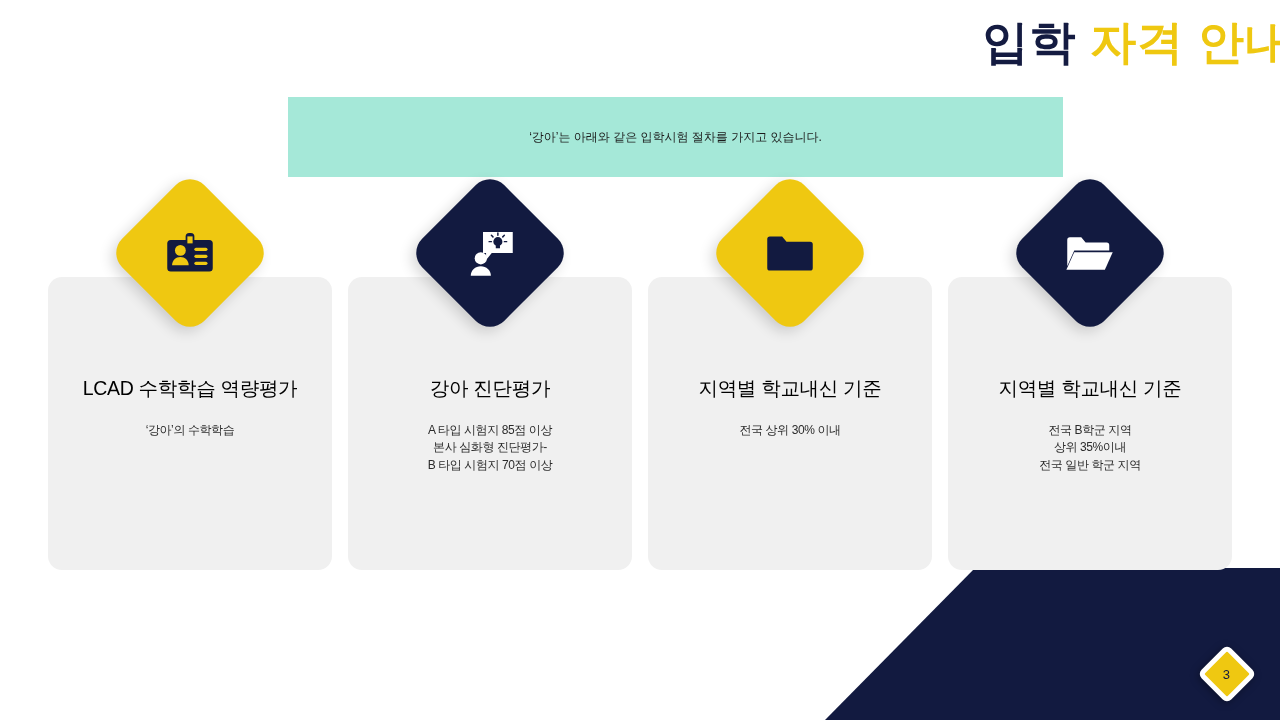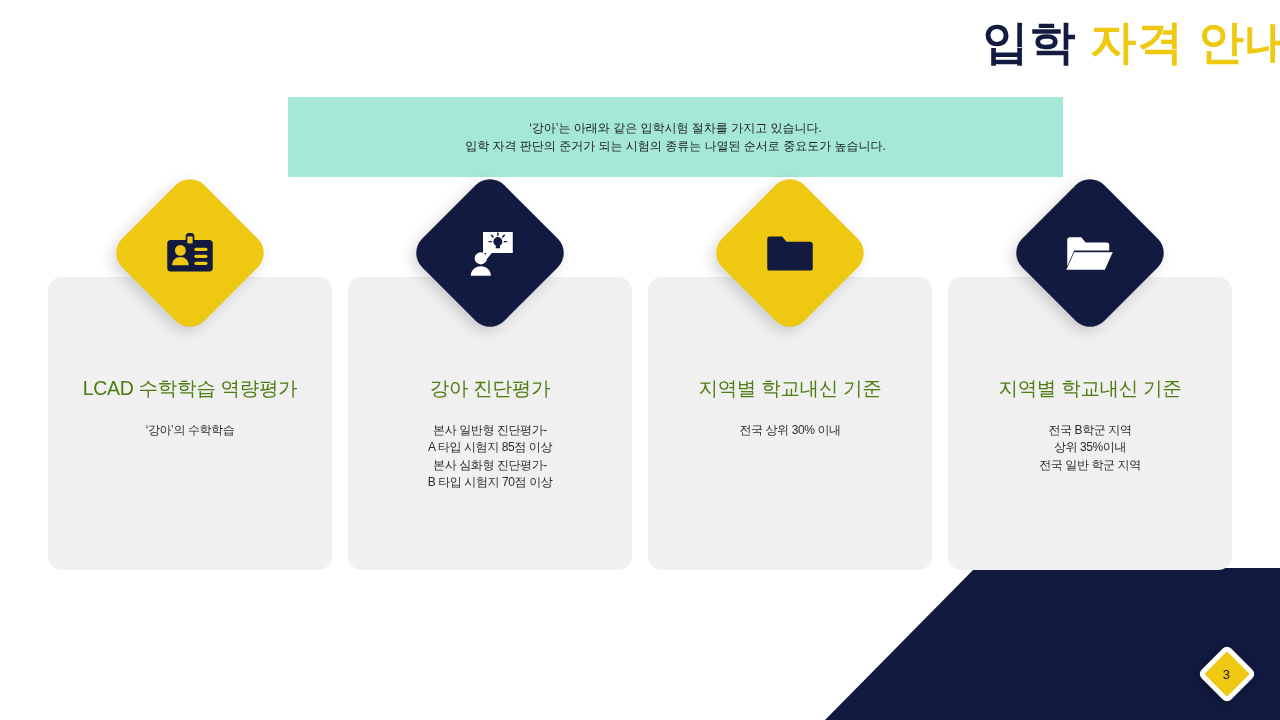--- a/index.html
+++ b/index.html
@@ -53,21 +53,21 @@
     position:relative;
     width:284px; height:293px;
     background:#f0f0f0;
     border-radius:14px;
     display:flex; flex-direction:column;
     align-items:center;
     padding-top:98px;
   }
   .card-title{
     font-size:19.5px;
-    color:#4d7c0f;
+    color:#000000;
     letter-spacing:-0.3px;
     white-space:nowrap;
     margin-bottom:20px;
   }
   .card-body{
     font-size:12px;
     color:#2b2b2b;
     line-height:1.45;
     text-align:center;
     letter-spacing:-0.4px;
@@ -117,21 +117,20 @@
   <polygon points="975,568 1280,568 1280,720 825,720" fill="#121A40"></polygon>
 </svg>
 
 <div id="title">
   <span class="dark">입학</span>
   <span class="gold">자격 안내</span>
 </div>
 
 <div id="banner">
   <div class="line">‘강아’는 아래와 같은 입학시험 절차를 가지고 있습니다.</div>
-  <div class="line">입학 자격 판단의 준거가 되는 시험의 종류는 나열된 순서로 중요도가 높습니다.</div>
 </div>
 
 <div id="cards">
 
   <div class="card">
     <div class="diamond gold">
       <span class="glyph">
         <svg width="56" height="56" viewBox="0 0 64 64" xmlns="http://www.w3.org/2000/svg">
           <rect x="27" y="9" width="10" height="12" rx="4" fill="#121A40"></rect>
           <rect x="6" y="17" width="52" height="36" rx="4" fill="#121A40"></rect>
@@ -164,21 +163,20 @@
             <line x1="31" y1="19" x2="33.6" y2="19"></line>
             <line x1="51" y1="19" x2="48.4" y2="19"></line>
           </g>
           <circle cx="21.5" cy="38" r="7" fill="#ffffff"></circle>
           <path d="M10 58c0-6.4 5.2-11 11.5-11S33 51.6 33 58z" fill="#ffffff"></path>
         </svg>
       </span>
     </div>
     <div class="card-title">강아 진단평가</div>
     <div class="card-body">
-      <span class="bline">본사 일반형 진단평가-</span>
       <span class="bline">A 타입 시험지 85점 이상</span>
       <span class="bline">본사 심화형 진단평가-</span>
       <span class="bline">B 타입 시험지 70점 이상</span>
     </div>
   </div>
 
   <div class="card">
     <div class="diamond gold">
       <span class="glyph">
         <svg width="56" height="56" viewBox="0 0 64 64" xmlns="http://www.w3.org/2000/svg">

